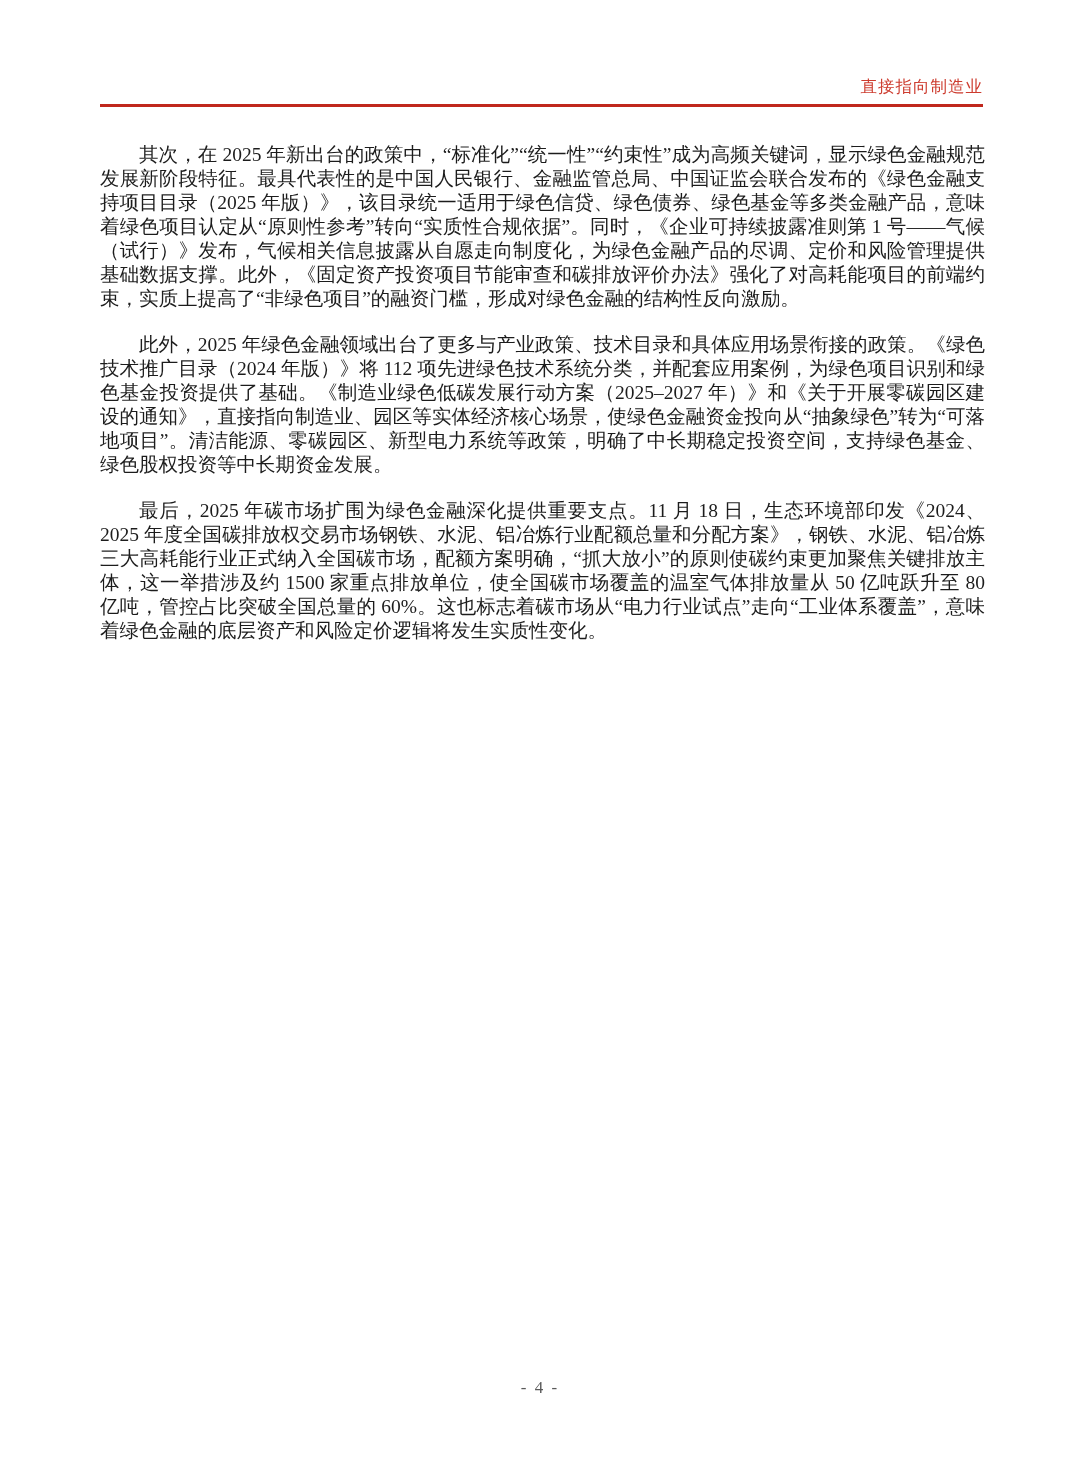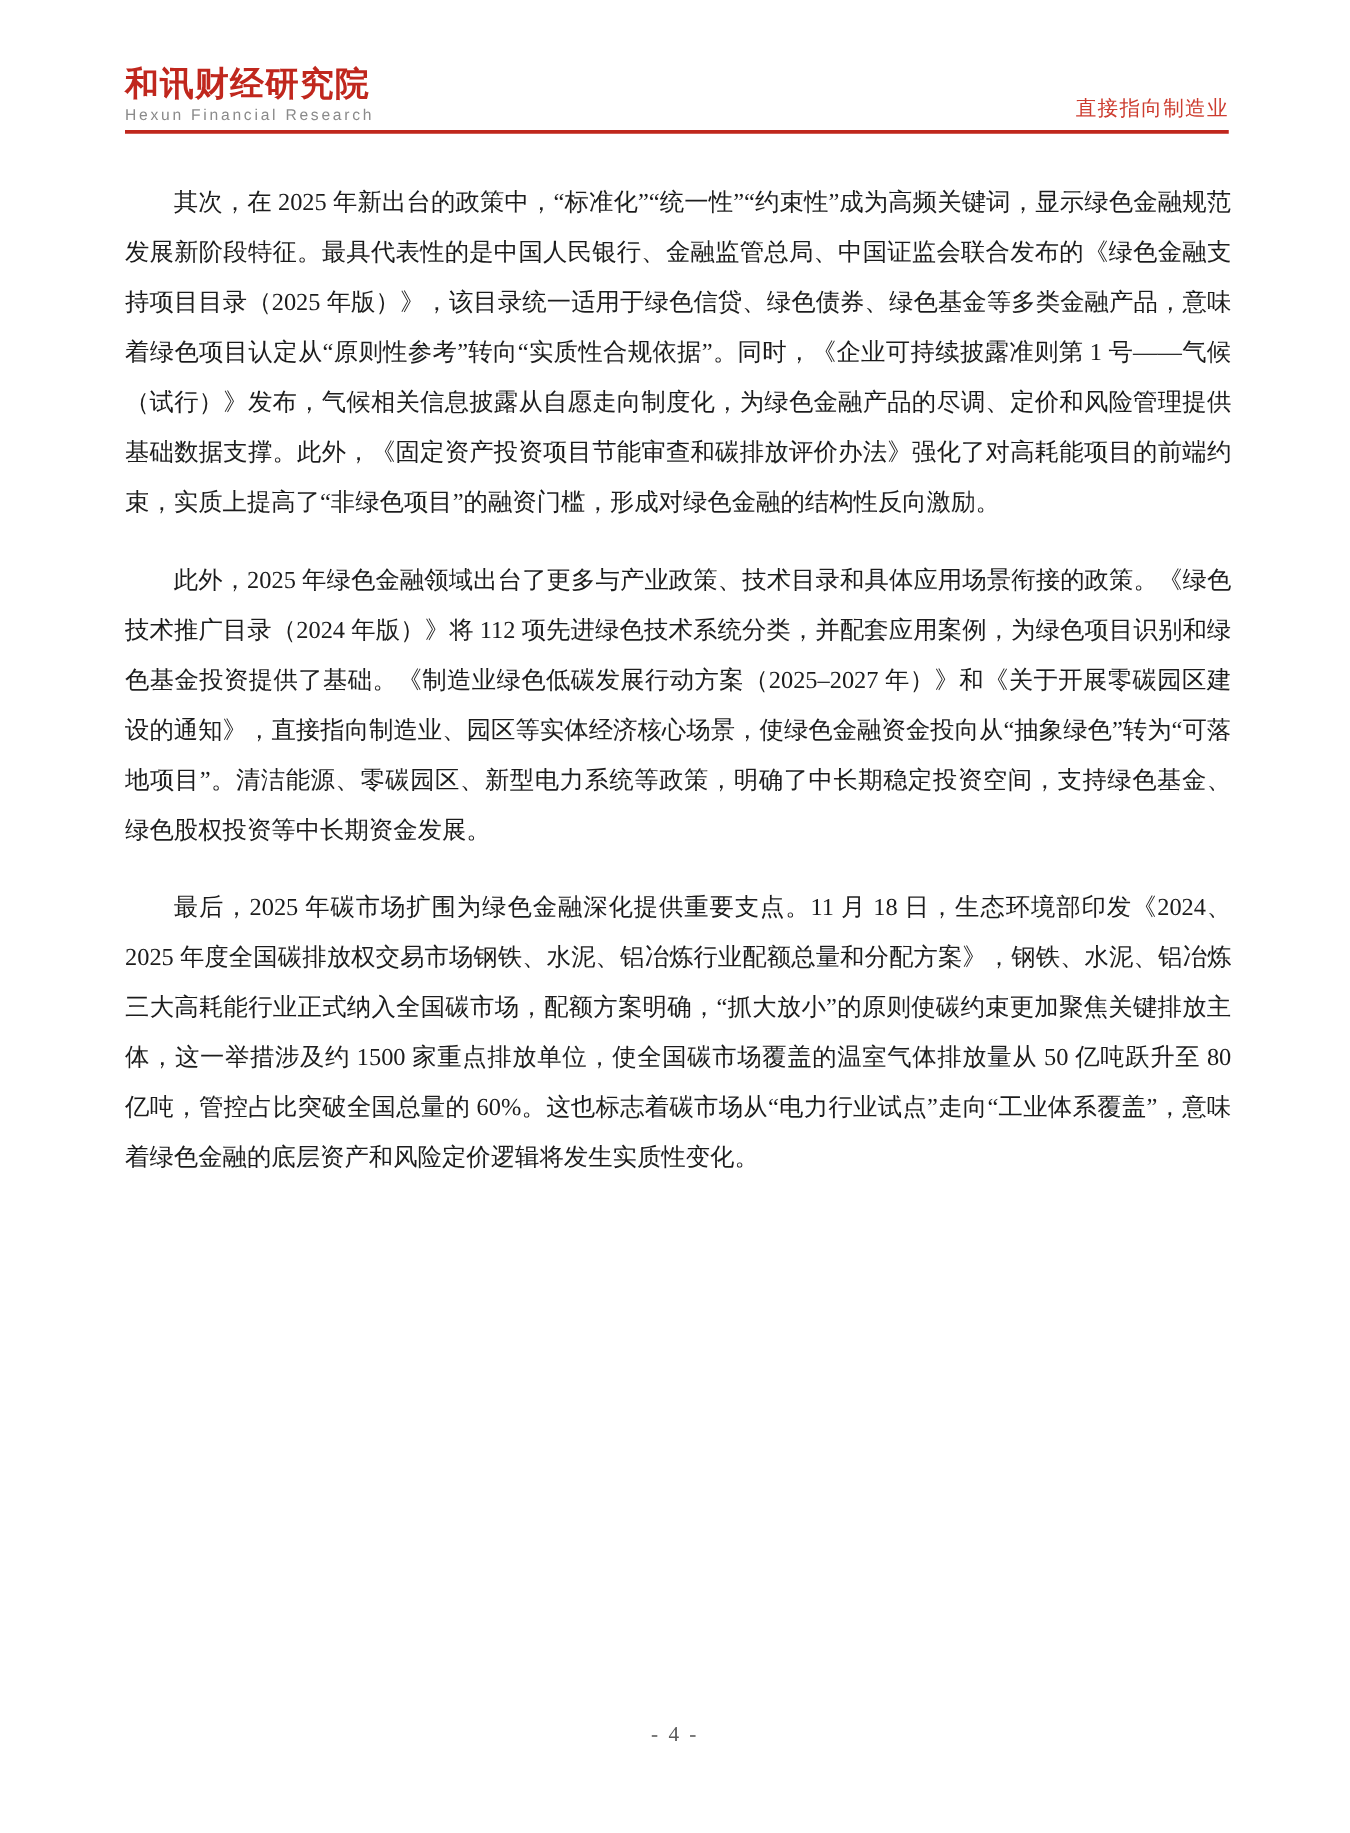--- a/index.html
+++ b/index.html
@@ -64,21 +64,21 @@
   
   .content {
     position: absolute;
     left: 100px;
     right: 95px;
     top: 143px;
   }
   .content p {
     margin: 0 0 22px 0;
     font-size: 19.5px;
-    line-height: 40px;
+    line-height: 24px;
     text-align: justify;
     text-justify: inter-ideograph;
     text-indent: 2em;
     color: #1c1c1c;
   }
   
   .footer {
     position: absolute;
     left: 0;
     right: 0;
@@ -91,24 +91,20 @@
     color: #5a5a5a;
     letter-spacing: 2px;
   }
 </style>
 </head>
 <body>
 
 <div class="page">
 
   <div class="header">
-    <div class="logo-block">
-      <div class="logo-main">和讯财经研究院</div>
-      <div class="logo-sub">Hexun Financial Research</div>
-    </div>
     <div class="report-title">直接指向制造业</div>
   </div>
 
   <div class="header-rule"></div>
 
   <div class="content">
     <p>其次，在 2025 年新出台的政策中，“标准化”“统一性”“约束性”成为高频关键词，显示绿色金融规范发展新阶段特征。最具代表性的是中国人民银行、金融监管总局、中国证监会联合发布的《绿色金融支持项目目录（2025 年版）》，该目录统一适用于绿色信贷、绿色债券、绿色基金等多类金融产品，意味着绿色项目认定从“原则性参考”转向“实质性合规依据”。同时，《企业可持续披露准则第 1 号——气候（试行）》发布，气候相关信息披露从自愿走向制度化，为绿色金融产品的尽调、定价和风险管理提供基础数据支撑。此外，《固定资产投资项目节能审查和碳排放评价办法》强化了对高耗能项目的前端约束，实质上提高了“非绿色项目”的融资门槛，形成对绿色金融的结构性反向激励。</p>
     <p>此外，2025 年绿色金融领域出台了更多与产业政策、技术目录和具体应用场景衔接的政策。《绿色技术推广目录（2024 年版）》将 112 项先进绿色技术系统分类，并配套应用案例，为绿色项目识别和绿色基金投资提供了基础。《制造业绿色低碳发展行动方案（2025–2027 年）》和《关于开展零碳园区建设的通知》，直接指向制造业、园区等实体经济核心场景，使绿色金融资金投向从“抽象绿色”转为“可落地项目”。清洁能源、零碳园区、新型电力系统等政策，明确了中长期稳定投资空间，支持绿色基金、绿色股权投资等中长期资金发展。</p>
     <p>最后，2025 年碳市场扩围为绿色金融深化提供重要支点。11 月 18 日，生态环境部印发《2024、2025 年度全国碳排放权交易市场钢铁、水泥、铝冶炼行业配额总量和分配方案》，钢铁、水泥、铝冶炼三大高耗能行业正式纳入全国碳市场，配额方案明确，“抓大放小”的原则使碳约束更加聚焦关键排放主体，这一举措涉及约 1500 家重点排放单位，使全国碳市场覆盖的温室气体排放量从 50 亿吨跃升至 80 亿吨，管控占比突破全国总量的 60%。这也标志着碳市场从“电力行业试点”走向“工业体系覆盖”，意味着绿色金融的底层资产和风险定价逻辑将发生实质性变化。</p>
   </div>

